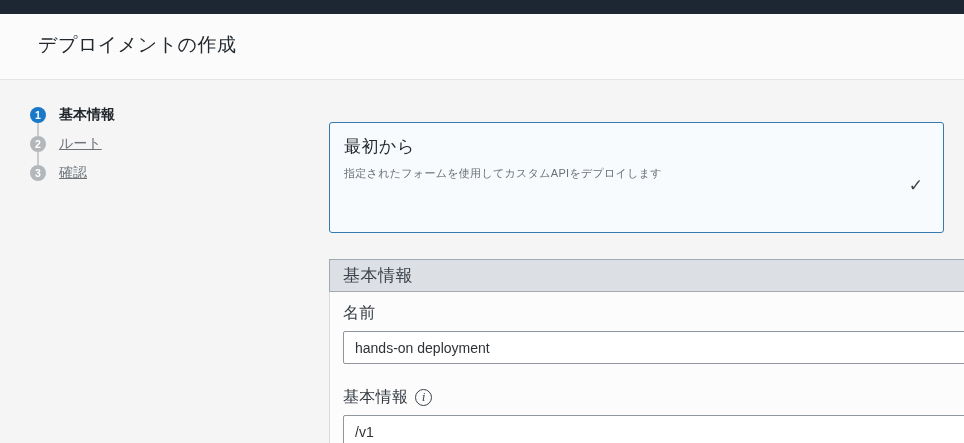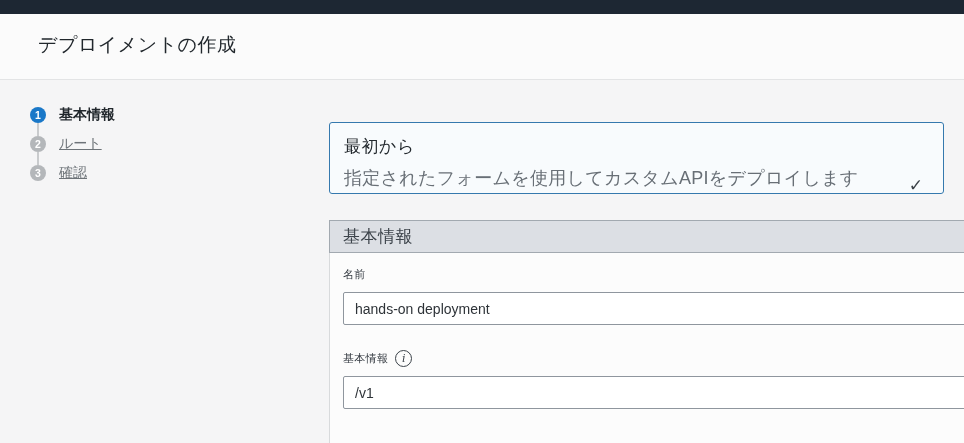--- a/index.html
+++ b/index.html
@@ -83,35 +83,35 @@
   
   .wizard-content {
     position: absolute;
     left: 329px; top: 42px;
     width: 662px;
   }
 
   
   .origin-card {
     position: relative;
-    width: 615px; height: 72px;
+    width: 615px; height: 111px;
     background: #f8fbfd;
     border: 1px solid #3579ae;
     border-radius: 3px;
     cursor: pointer;
   }
   .card-title {
     margin: 12px 0 0 14px;
     font-size: 17px;
     color: #23292e;
     letter-spacing: 0.5px;
   }
   .card-desc {
     margin: 8px 0 8px 14px;
-    font-size: 18px;
+    font-size: 11px;
     color: #686f76;
     letter-spacing: 0.3px;
   }
   .card-check {
     position: absolute;
     right: 20px; top: 52px;
     font-size: 17px;
     color: #3c4248;
   }
 
@@ -138,21 +138,21 @@
     padding: 13px 0 60px 13px;
     min-height: 171px;
   }
   .field-label-row {
     display: flex;
     align-items: center;
     margin-bottom: 9px;
     height: 17px;
   }
   .field-label {
-    font-size: 11px;
+    font-size: 16px;
     color: #343a41;
     letter-spacing: 0.3px;
   }
   .info-icon {
     display: inline-flex;
     align-items: center;
     justify-content: center;
     width: 17px; height: 17px;
     margin-left: 7px;
     border: 1.4px solid #3b4249;

